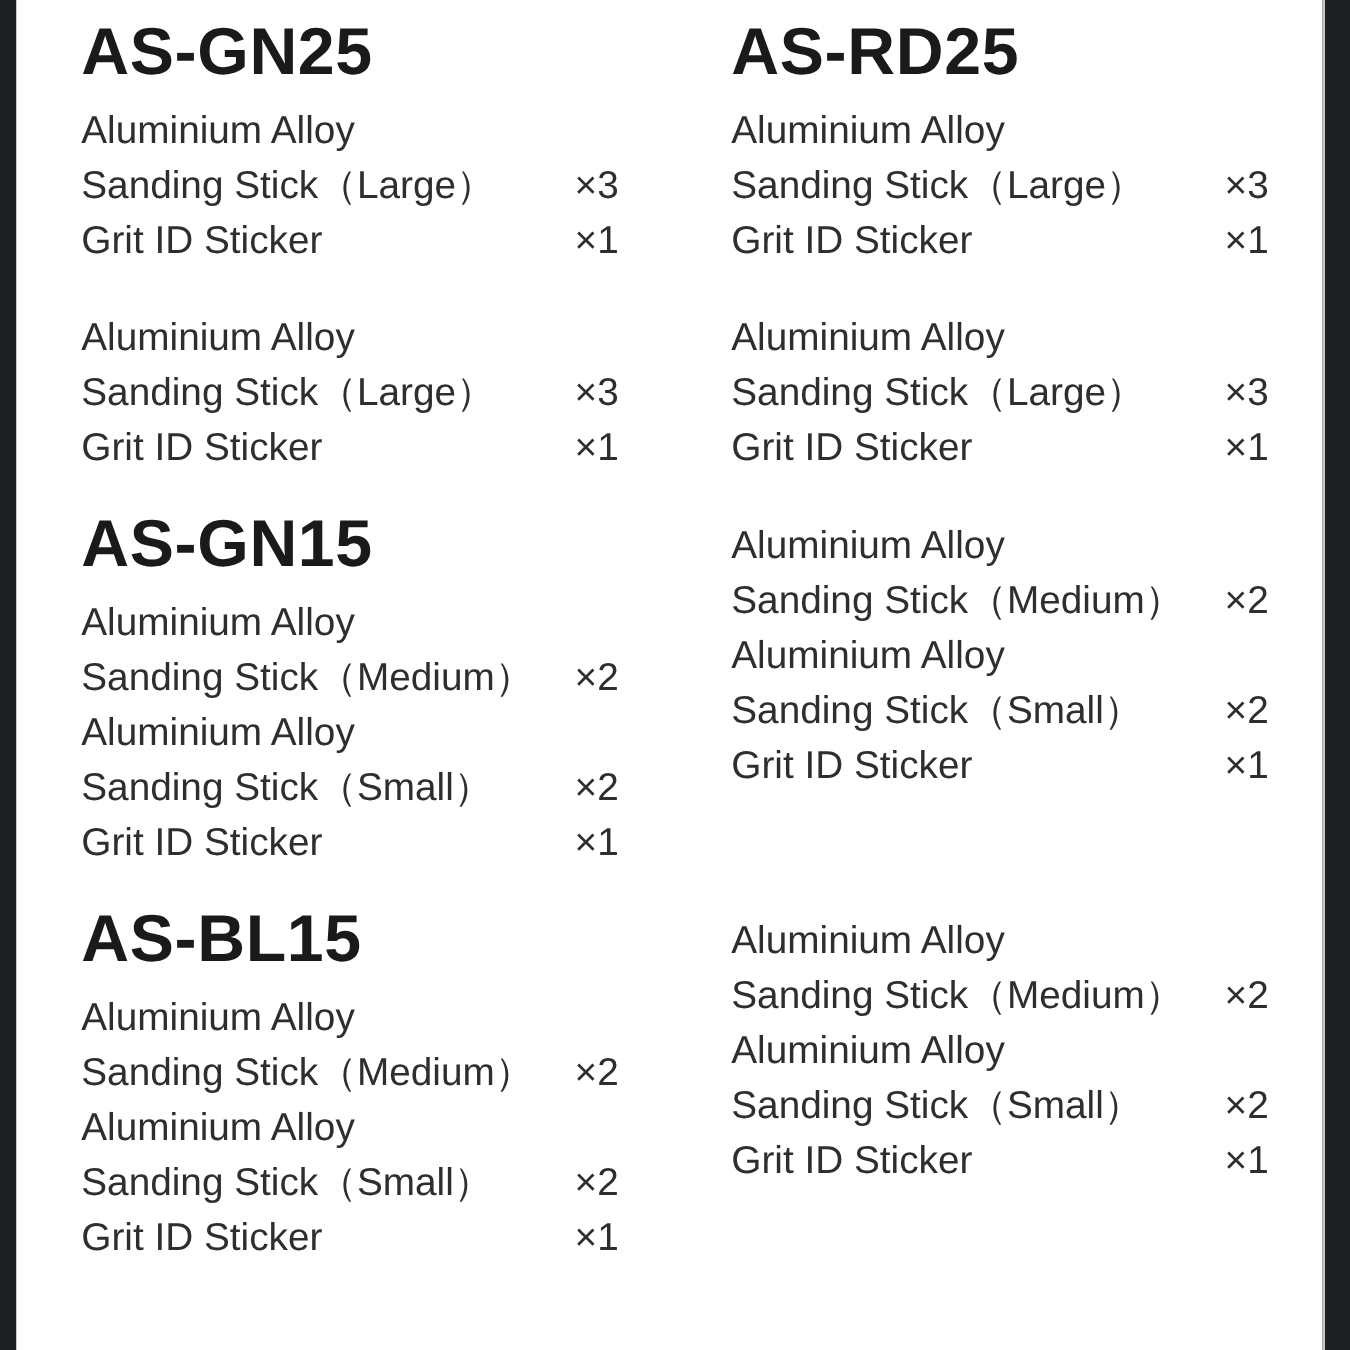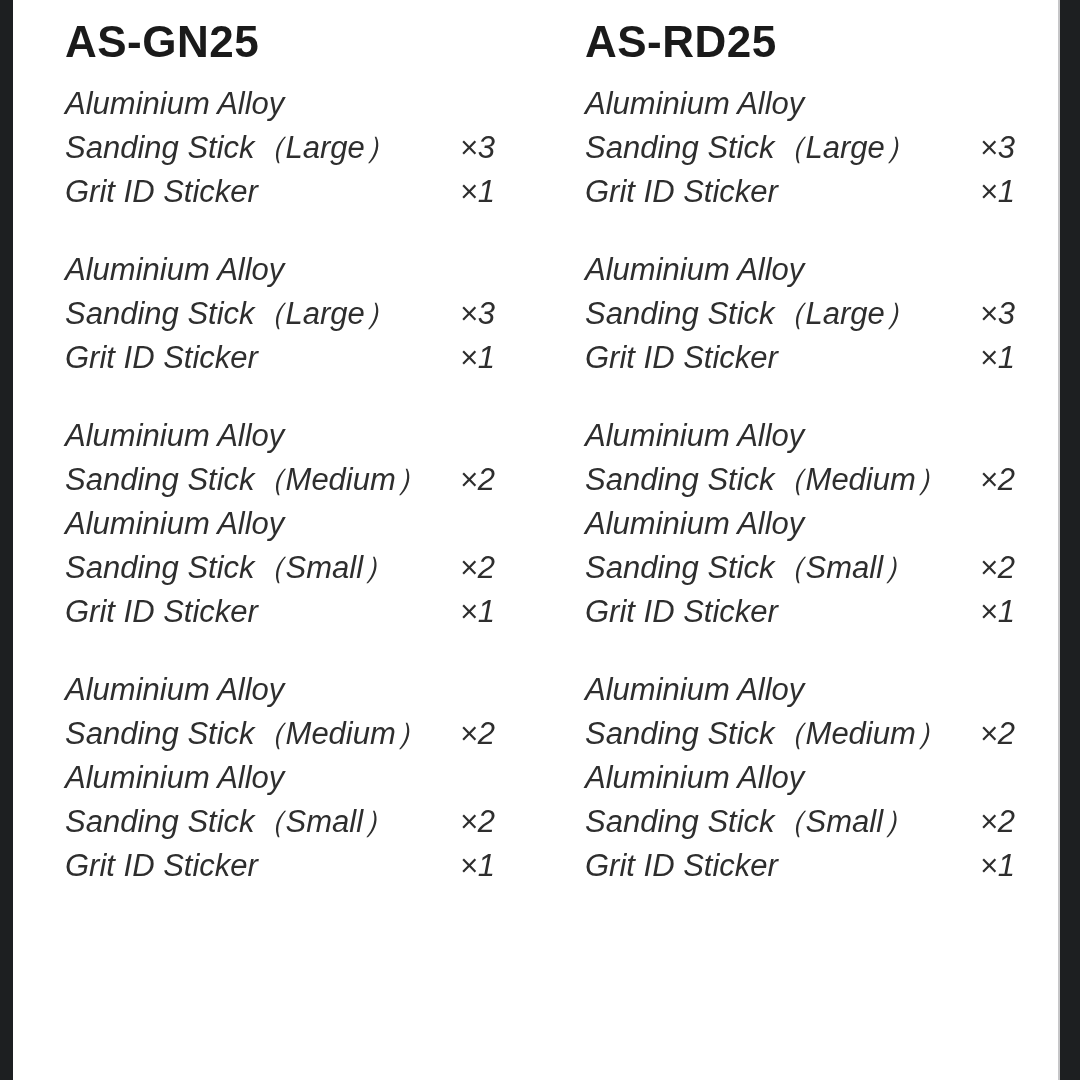--- a/index.html
+++ b/index.html
@@ -26,36 +26,35 @@
   .product-grid{
     position:absolute;
     left:65px;top:20px;
     display:grid;
     grid-template-columns:430px 430px;
     column-gap:90px;
     row-gap:34px;
   }
   .product-block{}
   .product-model{
-    font-size:44px;
+    font-size:53px;
     line-height:44px;
     font-weight:700;
     color:var(--heading);
     letter-spacing:0.5px;
     margin-bottom:18px;
   }
   .product-items{list-style:none;}
   .product-line{
     display:flex;
     justify-content:space-between;
     align-items:center;
     font-size:31px;
     line-height:44px;
     color:var(--text);
-    font-style:italic;
   }
   .item-name{white-space:nowrap;}
   .item-qty{white-space:nowrap;text-align:right;}
 </style>
 </head>
 <body>
 
 <div class="side-bar left"></div>
 <div class="side-bar right"></div>
 
@@ -120,68 +119,70 @@
     <span class="item-name">Sanding Stick（Large）</span>
     <span class="item-qty">×3</span>
   </li>
         <li class="product-line">
     <span class="item-name">Grit ID Sticker</span>
     <span class="item-qty">×1</span>
   </li>
       </ul>
   </section>
     <section class="product-block">
-    <ul class="product-items">
-        <li class="product-line">
-    <span class="item-name">Aluminium Alloy</span>
-    <span class="item-qty"></span>
-  </li>
-        <li class="product-line">
-    <span class="item-name">Sanding Stick（Medium）</span>
-    <span class="item-qty">×2</span>
-  </li>
-        <li class="product-line">
-    <span class="item-name">Aluminium Alloy</span>
-    <span class="item-qty"></span>
-  </li>
-        <li class="product-line">
-    <span class="item-name">Sanding Stick（Small）</span>
-    <span class="item-qty">×2</span>
-  </li>
-        <li class="product-line">
-    <span class="item-name">Grit ID Sticker</span>
-    <span class="item-qty">×1</span>
-  </li>
-      </ul>
-  </section>
-    <section class="product-block">
-    <ul class="product-items">
-        <li class="product-line">
-    <span class="item-name">Aluminium Alloy</span>
-    <span class="item-qty"></span>
-  </li>
-        <li class="product-line">
-    <span class="item-name">Sanding Stick（Medium）</span>
-    <span class="item-qty">×2</span>
-  </li>
-        <li class="product-line">
-    <span class="item-name">Aluminium Alloy</span>
-    <span class="item-qty"></span>
-  </li>
-        <li class="product-line">
-    <span class="item-name">Sanding Stick（Small）</span>
-    <span class="item-qty">×2</span>
-  </li>
-        <li class="product-line">
-    <span class="item-name">Grit ID Sticker</span>
-    <span class="item-qty">×1</span>
-  </li>
-      </ul>
-  </section>
-    <section class="product-block">
+    <h3 class="product-model">AS-GN15</h3>
+    <ul class="product-items">
+        <li class="product-line">
+    <span class="item-name">Aluminium Alloy</span>
+    <span class="item-qty"></span>
+  </li>
+        <li class="product-line">
+    <span class="item-name">Sanding Stick（Medium）</span>
+    <span class="item-qty">×2</span>
+  </li>
+        <li class="product-line">
+    <span class="item-name">Aluminium Alloy</span>
+    <span class="item-qty"></span>
+  </li>
+        <li class="product-line">
+    <span class="item-name">Sanding Stick（Small）</span>
+    <span class="item-qty">×2</span>
+  </li>
+        <li class="product-line">
+    <span class="item-name">Grit ID Sticker</span>
+    <span class="item-qty">×1</span>
+  </li>
+      </ul>
+  </section>
+    <section class="product-block">
+    <ul class="product-items">
+        <li class="product-line">
+    <span class="item-name">Aluminium Alloy</span>
+    <span class="item-qty"></span>
+  </li>
+        <li class="product-line">
+    <span class="item-name">Sanding Stick（Medium）</span>
+    <span class="item-qty">×2</span>
+  </li>
+        <li class="product-line">
+    <span class="item-name">Aluminium Alloy</span>
+    <span class="item-qty"></span>
+  </li>
+        <li class="product-line">
+    <span class="item-name">Sanding Stick（Small）</span>
+    <span class="item-qty">×2</span>
+  </li>
+        <li class="product-line">
+    <span class="item-name">Grit ID Sticker</span>
+    <span class="item-qty">×1</span>
+  </li>
+      </ul>
+  </section>
+    <section class="product-block">
+    <h3 class="product-model">AS-BL15</h3>
     <ul class="product-items">
         <li class="product-line">
     <span class="item-name">Aluminium Alloy</span>
     <span class="item-qty"></span>
   </li>
         <li class="product-line">
     <span class="item-name">Sanding Stick（Medium）</span>
     <span class="item-qty">×2</span>
   </li>
         <li class="product-line">

